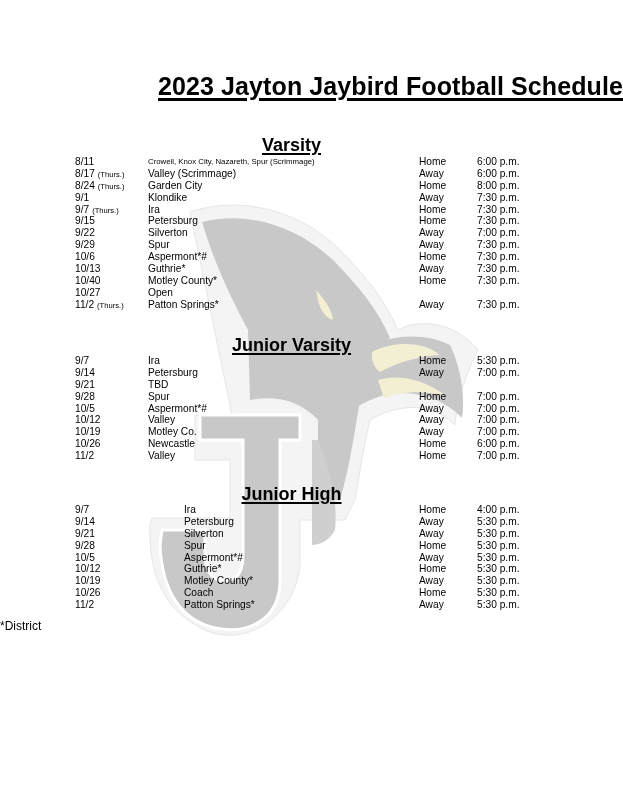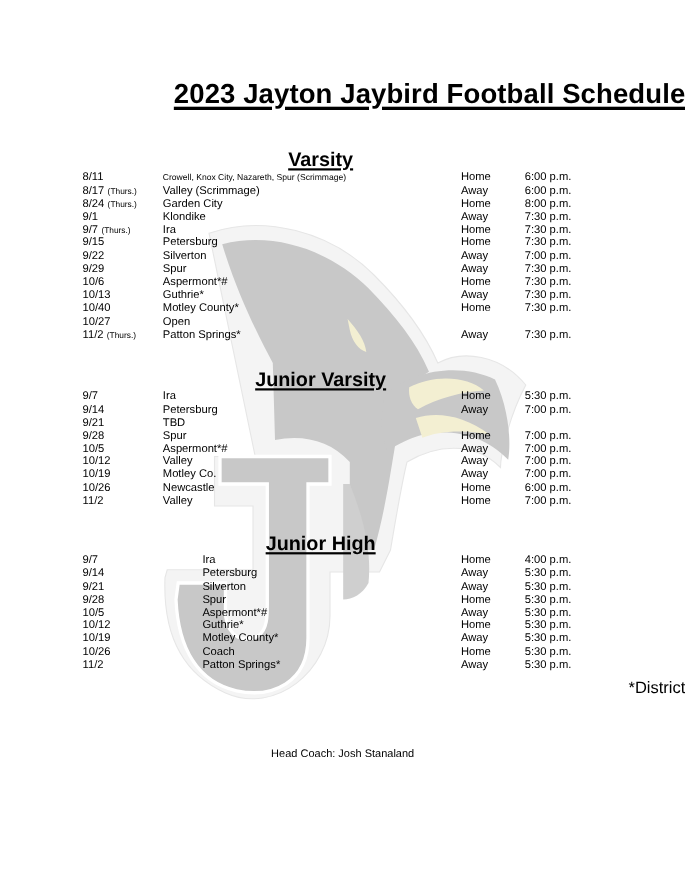--- a/index.html
+++ b/index.html
@@ -16,22 +16,22 @@
   .rows { position: absolute; left: 0; width: 623px; }
   .row { position: relative; height: 11.9px; font-size: 10.2px; line-height: 11.9px; }
   .row span { position: absolute; top: 0; white-space: nowrap; }
   .c-date { left: 75px; }
   .c-date .note { font-size: 7.6px; }
   .c-opp { left: 148px; }
   .jh .c-opp { left: 184px; }
   .c-opp.small { font-size: 7.8px; }
   .c-loc { left: 383px; padding-left: 36px; }
   .c-time { left: 477px; }
-  .legend { position: absolute; left: 0; width: 623px; top: 620px; text-align: right;
-            font-size: 15px; line-height: 12px; }
+  .legend { position: absolute; left: 0; width: 623px; top: 620px; text-align: left;
+            font-size: 12px; line-height: 12px; }
   .coaches { position: absolute; left: 0; width: 623px; top: 680px; text-align: center;
              font-size: 10px; line-height: 12px; }
 </style>
 </head>
 <body>
 
 <svg class="watermark" viewBox="0 0 623 806" xmlns="http://www.w3.org/2000/svg">
 
   <g fill="#f4f4f4" stroke="#e6e6e6" stroke-width="1">
     <path d="M190 212 C240 195 300 210 340 250 C365 275 385 300 398 330 C420 318 455 322 478 350 C462 380 455 415 455 425 C430 400 395 405 370 420 C365 440 360 470 355 500 L345 520 L300 520 L300 560 C300 610 250 650 205 630 C165 612 148 575 150 525 L152 518 L230 518 L230 460 L195 460 L195 415 L232 415 Z"></path>
@@ -249,15 +249,14 @@
         <span class="c-loc">Away</span>
         <span class="c-time">5:30 p.m.</span>
       </div>
     </div>
 
   <div class="legend">
     <div>*District</div>
   </div>
 
   <div class="coaches">
-    <div>Head Coach: Josh Stanaland</div>
   </div>
 </div>
 
 </body></html>

